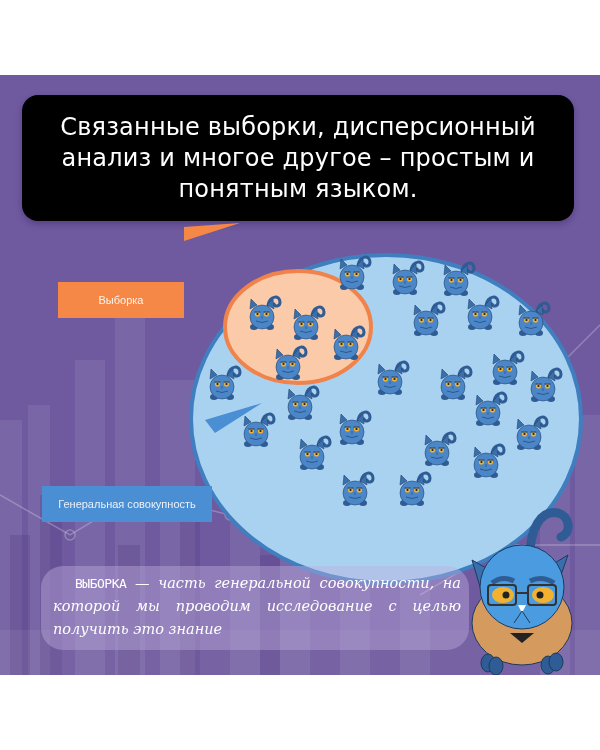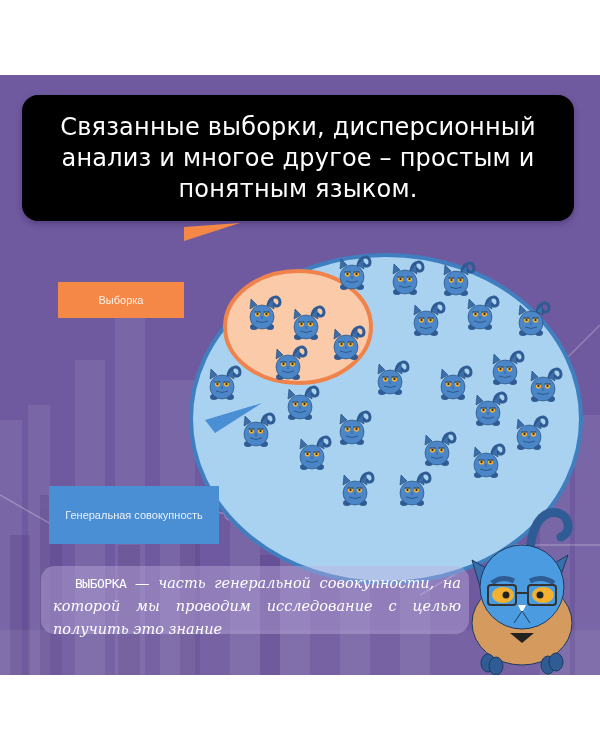--- a/index.html
+++ b/index.html
@@ -3,22 +3,22 @@
 <meta charset="utf-8">
 <style>
   html, body { margin:0; padding:0; }
   body { width:600px; height:750px; background:#ffffff; position:relative; overflow:hidden; font-family:"DejaVu Sans", sans-serif; }
   .panel { position:absolute; left:0; top:75px; width:600px; height:600px; background:#6f5a9f; overflow:hidden; }
   .bgchart { position:absolute; left:0; top:0; width:600px; height:600px; }
   .title-card { position:absolute; left:22px; top:20px; width:552px; height:126px; background:#000000; border-radius:16px; box-shadow:0 3px 6px rgba(40,20,80,0.35); display:flex; align-items:center; justify-content:center; }
   .title-text { color:#ffffff; font-family:"DejaVu Sans", sans-serif; font-size:24px; line-height:31px; text-align:center; letter-spacing:0.2px; width:520px; }
   .scene { position:absolute; left:0; top:0; width:600px; height:600px; }
   .label-sample { position:absolute; left:58px; top:207px; width:126px; height:36px; background:#f58747; color:#fff3ea; font-family:"Liberation Sans", sans-serif; font-size:11px; display:flex; align-items:center; justify-content:center; }
-  .label-pop { position:absolute; left:49px; top:411px; width:170px; height:58px; background:#4a8ed3; color:#eaf2fb; font-family:"Liberation Sans", sans-serif; font-size:11px; display:flex; align-items:center; justify-content:center; }
-  .def-card { position:absolute; left:41px; top:491px; width:428px; height:68px; background:rgba(190,175,225,0.42); border-radius:14px; }
+  .label-pop { position:absolute; left:42px; top:411px; width:170px; height:36px; background:#4a8ed3; color:#eaf2fb; font-family:"Liberation Sans", sans-serif; font-size:11px; display:flex; align-items:center; justify-content:center; }
+  .def-card { position:absolute; left:41px; top:491px; width:428px; height:84px; background:rgba(190,175,225,0.42); border-radius:22px; }
   .def-text { position:absolute; left:12px; top:6px; width:408px; color:#ffffff; font-family:"DejaVu Serif", serif; font-style:italic; font-size:14.5px; line-height:23px; text-align:justify; }
   .def-term { font-family:"DejaVu Sans Mono", monospace; font-style:normal; letter-spacing:-0.5px; font-size:13px; text-transform:uppercase; padding-left:22px; }
 </style>
 </head>
 <body>
 
 <div class="panel">
 
   <svg class="bgchart" viewBox="0 0 600 600">
     <g fill="#ffffff" opacity="0.07">

